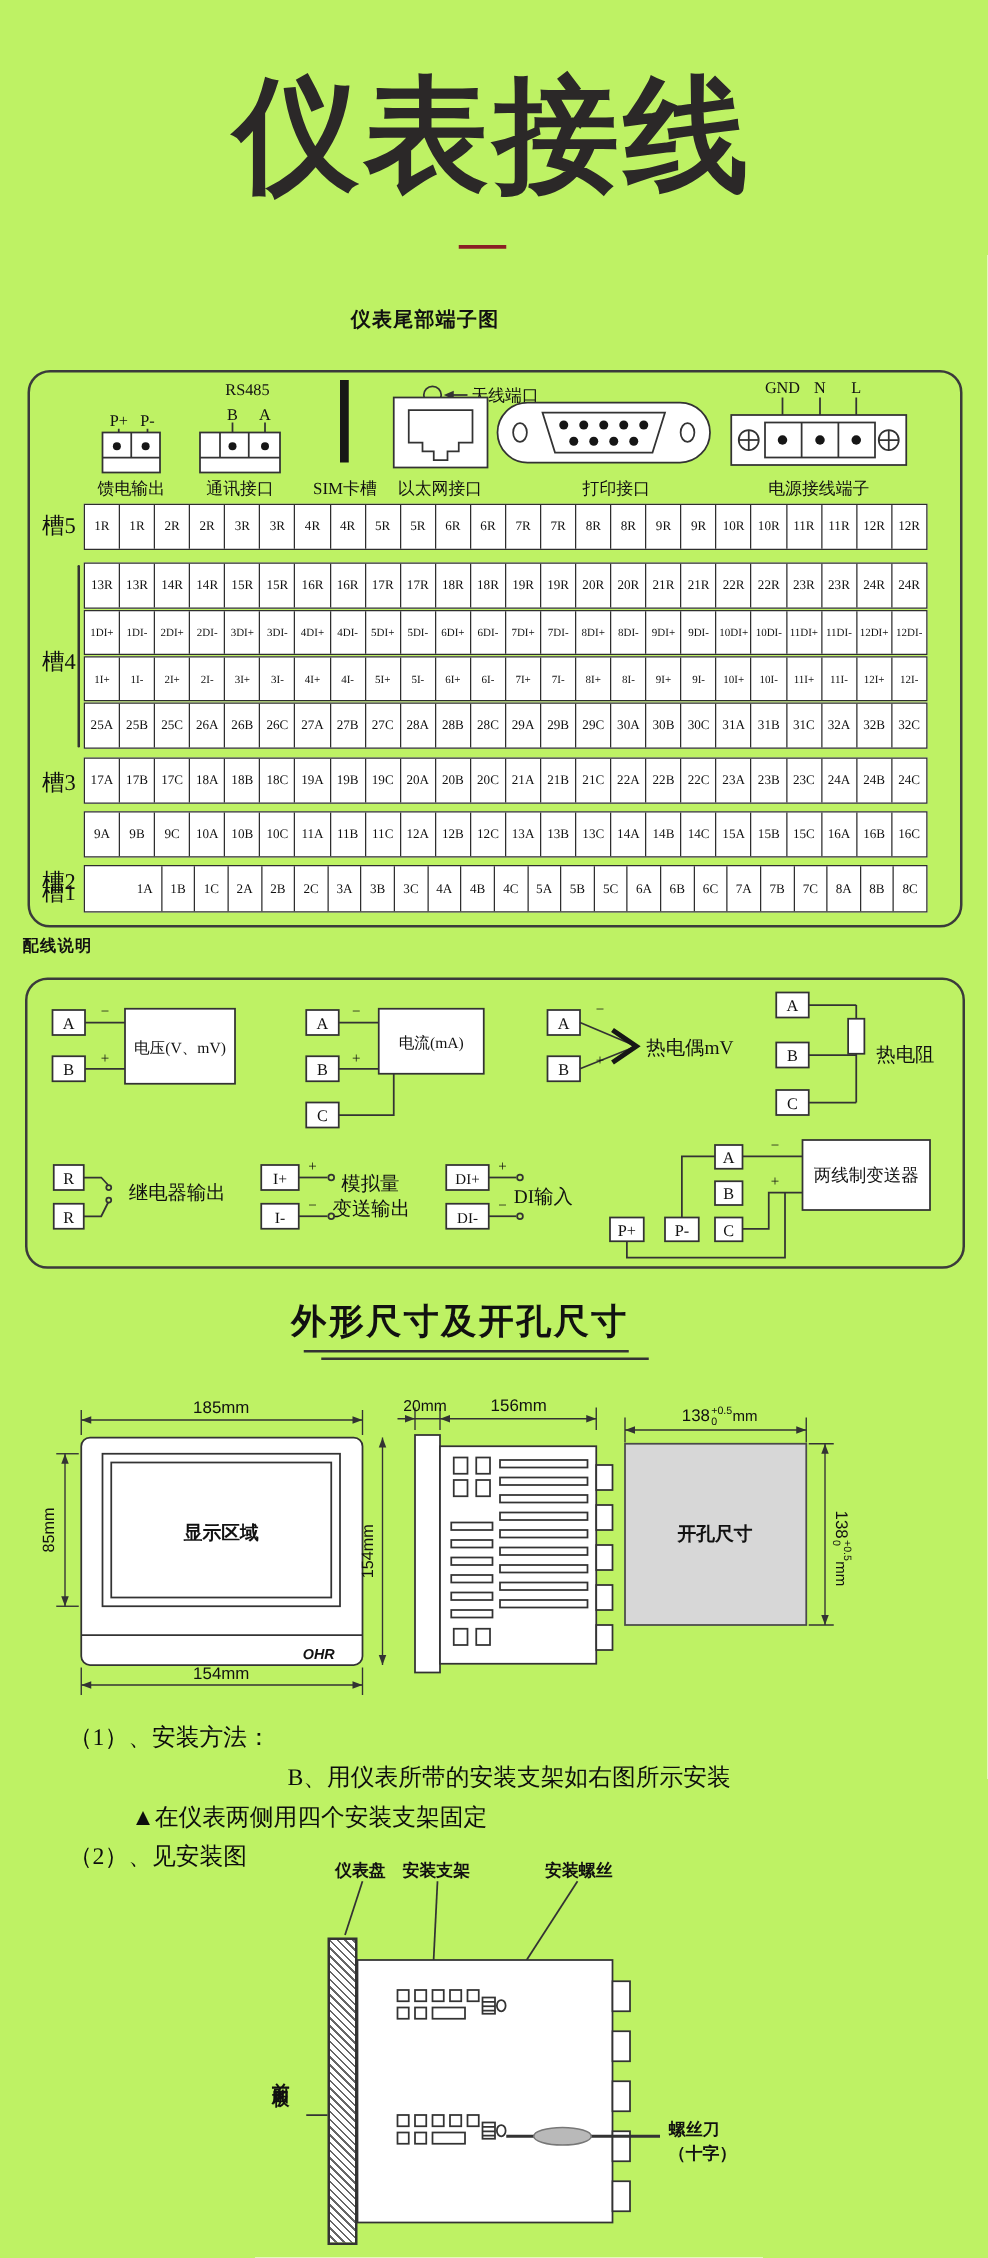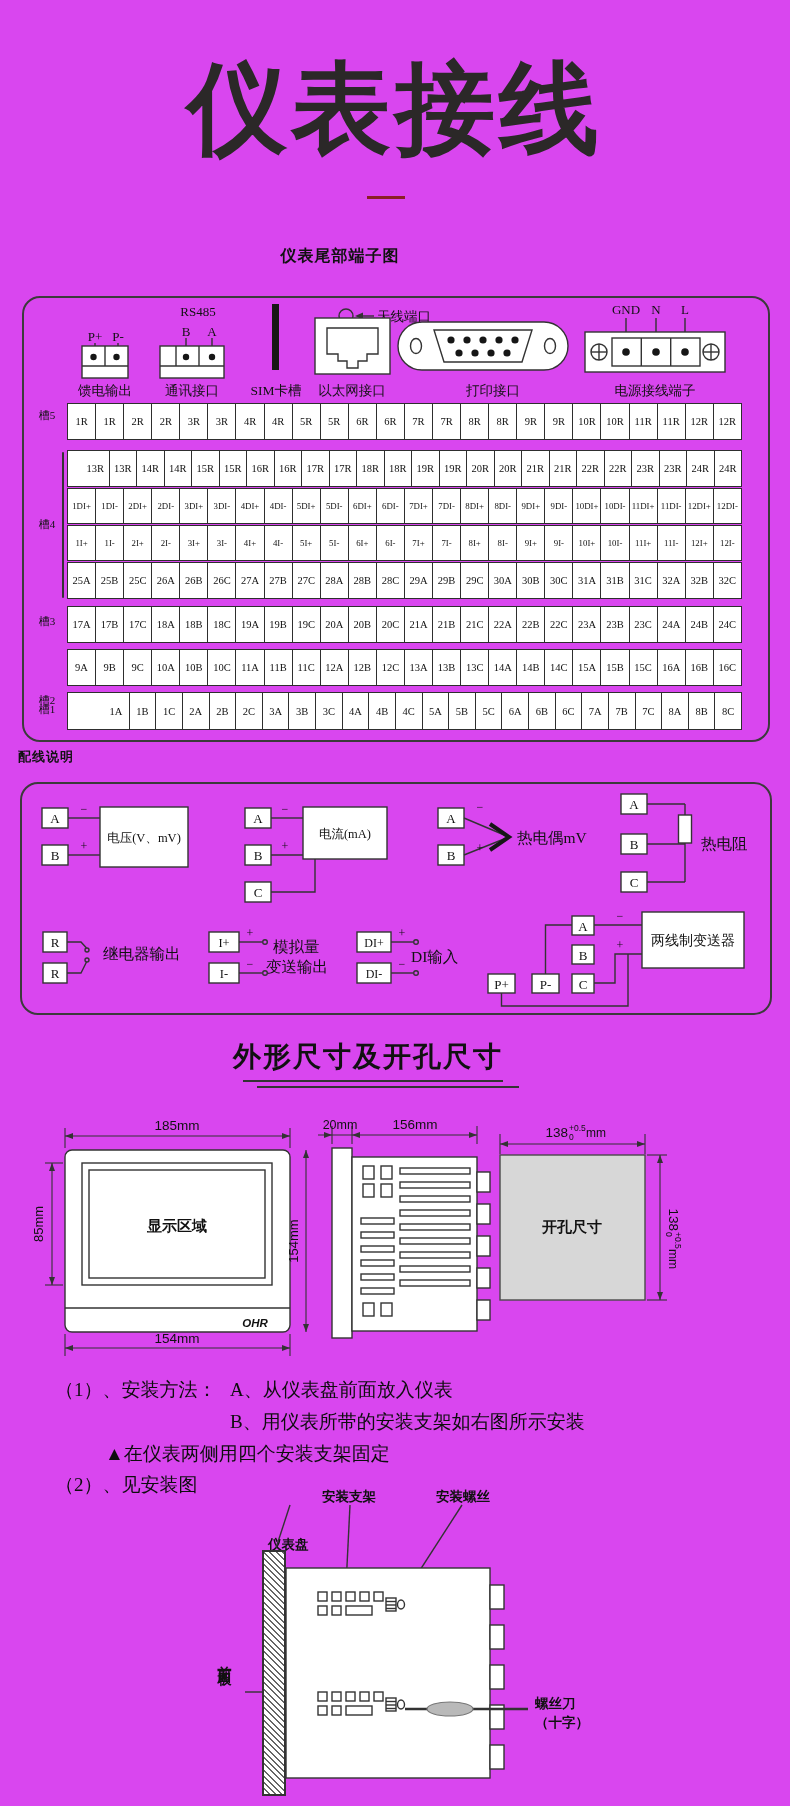--- a/index.html
+++ b/index.html
@@ -1,25 +1,25 @@
 <!DOCTYPE html>
 <html><head>
 <meta charset="utf-8">
 <style>
   html,body{margin:0;padding:0;background:#fff;}
-  #page{position:relative;width:790px;height:1806px;background:#d946ef;overflow:hidden;
+  #page{position:relative;width:790px;height:1806px;background:#bef264;overflow:hidden;
         font-family:"Liberation Sans",sans-serif;color:#111;}
   .abs{position:absolute;}
   #main-title{top:48px;left:0;width:790px;text-align:center;font-size:100px;font-weight:900;
               letter-spacing:4px;color:#2b2828;line-height:1.2;}
   #accent-line{top:196px;left:367px;width:38px;height:3px;}
   #terminal-heading{top:246px;left:140px;width:400px;text-align:center;font-size:16px;font-weight:bold;letter-spacing:1px;}
   #terminal-panel{top:296px;left:22px;width:748px;height:446px;border:2.5px solid #3b3b3b;border-radius:18px;box-sizing:border-box;}
   #connector-svg{top:296px;left:22px;}
-  .slot-label{width:38px;text-align:center;font-size:11px;font-family:"Liberation Serif",serif;color:#111;}
+  .slot-label{width:38px;text-align:center;font-size:18px;font-family:"Liberation Serif",serif;color:#111;}
   .strip{left:67px;width:675px;border:1.6px solid #2e2e2e;box-sizing:border-box;display:flex;flex-direction:row;background:#fff;}
   .band{height:4px;}
   .band.top{border-bottom:1px solid #2e2e2e;}
   .band.bot{border-top:1px solid #2e2e2e;}
   .cells{flex:1;display:flex;}
   .cell{flex:1;border-right:1px solid #2e2e2e;display:flex;align-items:center;justify-content:center;
         font-family:"Liberation Serif",serif;font-size:10.5px;white-space:nowrap;overflow:hidden;}
   .cell:last-child{border-right:none;}
   .strip.small .cell{font-size:8.8px;}
   #slot4-bracket{left:62px;top:452px;width:2px;height:146px;background:#333;border-radius:2px;}
@@ -171,21 +171,21 @@
         <div class="cell">9R</div>
         <div class="cell">10R</div>
         <div class="cell">10R</div>
         <div class="cell">11R</div>
         <div class="cell">11R</div>
         <div class="cell">12R</div>
         <div class="cell">12R</div>
       </div>
     <div class="band bot"></div>
   </div>
-  <div class="abs strip" style="top:450px;height:37px;padding-left:14px;">
+  <div class="abs strip" style="top:450px;height:37px;">
     <div class="band top"></div>
     <div class="cells">
         <div class="cell">13R</div>
         <div class="cell">13R</div>
         <div class="cell">14R</div>
         <div class="cell">14R</div>
         <div class="cell">15R</div>
         <div class="cell">15R</div>
         <div class="cell">16R</div>
         <div class="cell">16R</div>
@@ -608,26 +608,25 @@
       <g class="sans" transform="rotate(90 658 128)">
         <text class="sans" x="661" y="132" font-size="13.5" text-anchor="end">138</text>
         <text class="sans" x="662" y="126" font-size="8.5">+0.5</text>
         <text class="sans" x="662" y="135" font-size="8.5">0</text>
         <text class="sans" x="679" y="132" font-size="12">mm</text>
       </g>
     </g>
   </svg>
 
   <div class="abs inst-line" style="top:1377px;left:55px;">（1）、安装方法：</div>
-  <div class="abs inst-line" style="top:1377px;left:230px;">A、从仪表盘前面放入仪表</div>
   <div class="abs inst-line" style="top:1409px;left:230px;">B、用仪表所带的安装支架如右图所示安装</div>
   <div class="abs inst-line" style="top:1441px;left:105px;">▲在仪表两侧用四个安装支架固定</div>
   <div class="abs inst-line" style="top:1472px;left:55px;">（2）、见安装图</div>
 
-  <div class="abs diag-label" style="top:1488px;left:268px;margin-top:48px;">仪表盘</div>
+  <div class="abs diag-label" style="top:1488px;left:268px;">仪表盘</div>
   <div class="abs diag-label" style="top:1488px;left:322px;">安装支架</div>
   <div class="abs diag-label" style="top:1488px;left:436px;">安装螺丝</div>
   <div class="abs" id="front-panel-label">前面板</div>
   <div class="abs" id="wall"></div>
 
   <svg class="abs" id="install-svg" width="415" height="322" viewBox="0 0 415 322">
     <line class="ln" x1="100" y1="25" x2="86" y2="68" stroke-width="1.1"></line>
     <line class="ln" x1="160" y1="25" x2="156" y2="106" stroke-width="1.1"></line>
     <line class="ln" x1="272" y1="25" x2="212" y2="118" stroke-width="1.1"></line>
     <polygon class="arrow" points="210,121 216,112 204,114"></polygon>

